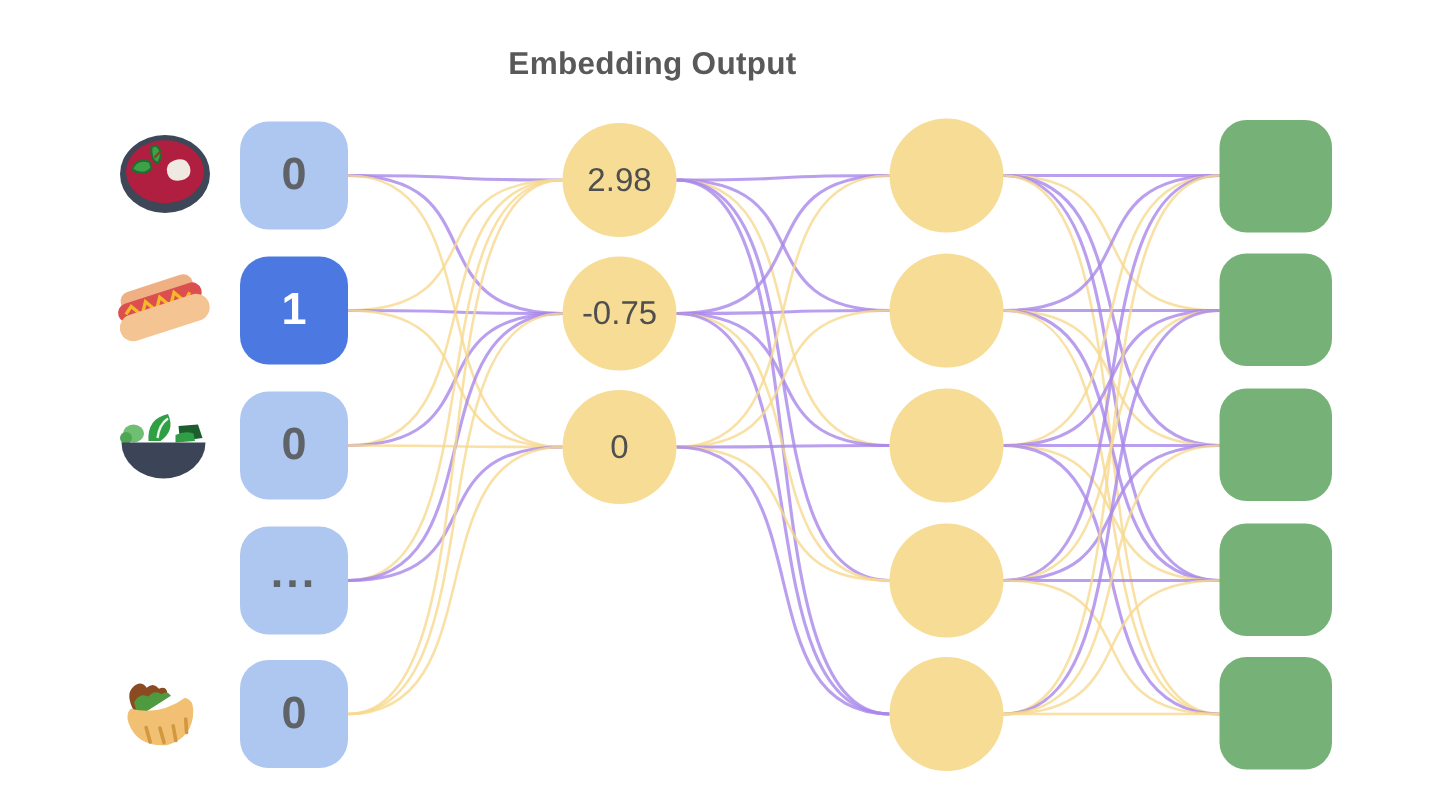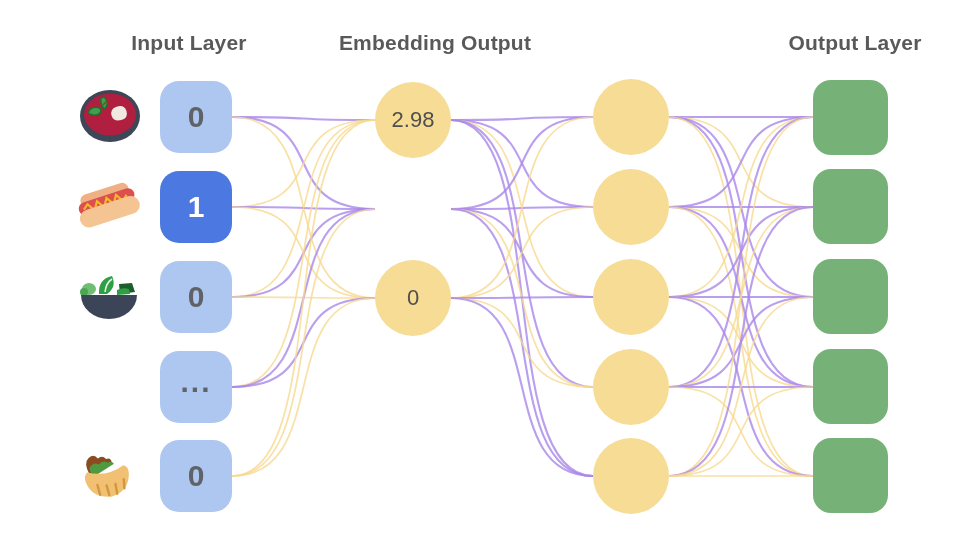--- a/index.html
+++ b/index.html
@@ -96,23 +96,21 @@
       <path d="M 669 387 C 769.8 387, 712.2 297, 813 297" fill="none" stroke="#a987ea" stroke-width="2.1" stroke-opacity="0.8"></path>
       <path d="M 669 387 C 769.8 387, 712.2 387, 813 387" fill="none" stroke="#a987ea" stroke-width="2.1" stroke-opacity="0.8"></path>
       <path d="M 669 387 C 769.8 387, 712.2 476, 813 476" fill="none" stroke="#f8d88e" stroke-width="1.7" stroke-opacity="0.8"></path>
       <path d="M 669 476 C 769.8 476, 712.2 117, 813 117" fill="none" stroke="#f8d88e" stroke-width="1.7" stroke-opacity="0.8"></path>
       <path d="M 669 476 C 769.8 476, 712.2 207, 813 207" fill="none" stroke="#a987ea" stroke-width="2.1" stroke-opacity="0.8"></path>
       <path d="M 669 476 C 769.8 476, 712.2 297, 813 297" fill="none" stroke="#f8d88e" stroke-width="1.7" stroke-opacity="0.8"></path>
       <path d="M 669 476 C 769.8 476, 712.2 387, 813 387" fill="none" stroke="#f8d88e" stroke-width="1.7" stroke-opacity="0.8"></path>
       <path d="M 669 476 C 769.8 476, 712.2 476, 813 476" fill="none" stroke="#f8d88e" stroke-width="1.7" stroke-opacity="0.8"></path>
     </svg>
 
-  <h2 class="layer-title" style="left:84px">Input Layer</h2>
   <h2 class="layer-title" style="left:330px">Embedding Output</h2>
-  <h2 class="layer-title" style="left:750px">Output Layer</h2>
 
   <svg class="food-icon" style="left:78px;top:87px" viewBox="0 0 64 58">
     <ellipse cx="32" cy="29" rx="30" ry="26" fill="#3d4757"></ellipse>
     <ellipse cx="32" cy="27.5" rx="26" ry="21" fill="#b01f3f"></ellipse>
     <path d="M38 20 q8 -3 10.5 4 q2 7 -5 9 q-8 2 -10 -4.5 q-1.5 -6.5 4.5 -8.5 z" fill="#efe9e2"></path>
     <path d="M23 11 q-1 8 4 11 q5 -7 -1 -12 z" fill="#3fa04a" stroke="#1e6f2f" stroke-width="1.4"></path>
     <path d="M22 21 q-9 -3 -12 5 q8 5 13 -1 z" fill="#3fa04a" stroke="#1e6f2f" stroke-width="1.4"></path>
     <path d="M25 18 l4 -4" stroke="#7a4a21" stroke-width="1.6" fill="none"></path>
   </svg>
 
@@ -156,20 +154,23 @@
   <div class="in-box dots" style="top:351px">
       <span>...</span>
     </div>
   <div class="in-box" style="top:440px">
       <span>0</span>
     </div>
 
   <div class="emb-circle" style="top:82px">
       <span>2.98</span>
     </div>
+  <div class="emb-circle" style="top:171px">
+      <span>-0.75</span>
+    </div>
   <div class="emb-circle" style="top:260px">
       <span>0</span>
     </div>
 
   <div class="hid-circle" style="top:79px"></div>
   <div class="hid-circle" style="top:169px"></div>
   <div class="hid-circle" style="top:259px"></div>
   <div class="hid-circle" style="top:349px"></div>
   <div class="hid-circle" style="top:438px"></div>
 

